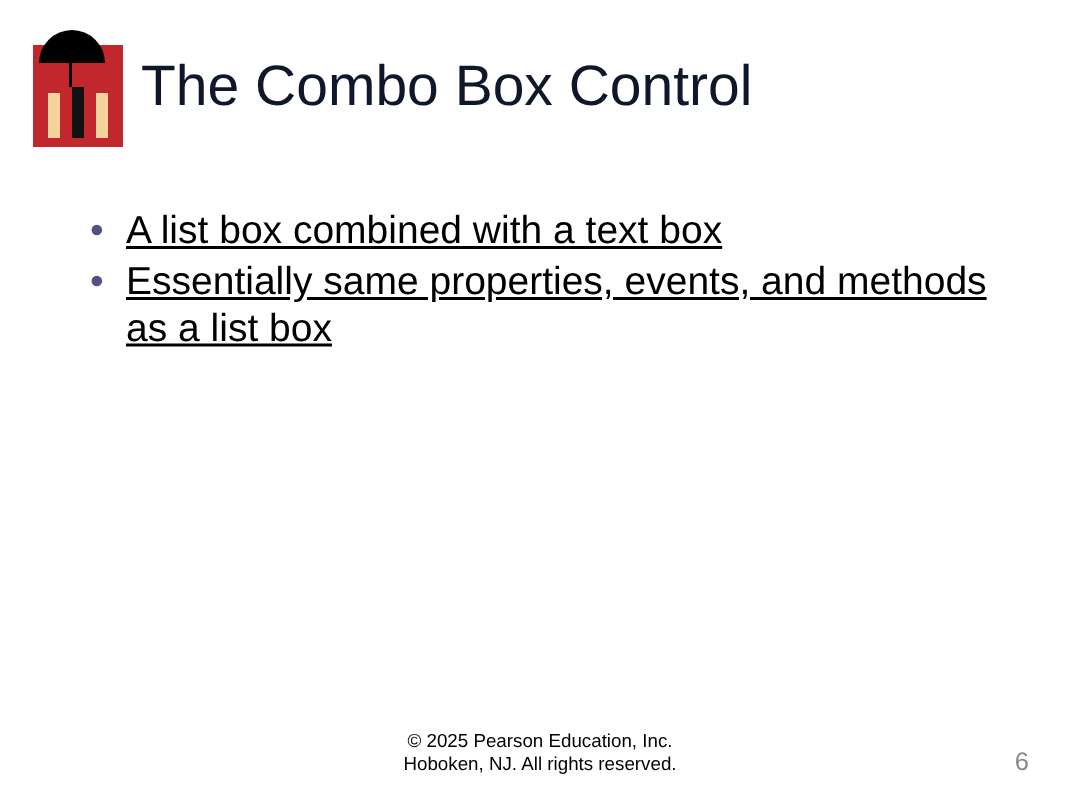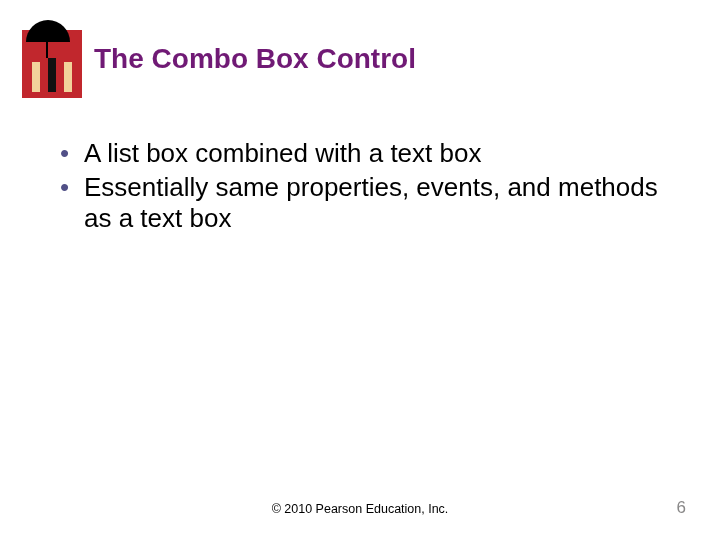--- a/index.html
+++ b/index.html
@@ -74,30 +74,31 @@
   }
   .logo-fig3 {
     position: absolute;
     bottom: 6px;
     left: 42px;
     width: 8px;
     height: 30px;
     background: #f2d39b;
   }
   .title {
-    font-size: 28px;
-    color: #701a75;
-    font-weight: bold;
+    font-size: 38px;
+    color: #0f172a;
+    font-weight: normal;
     line-height: 1.1;
   }
   .bullets {
     position: absolute;
     top: 138px;
     left: 58px;
     right: 40px;
+    text-decoration: underline;
   }
   .bullets li {
     list-style: none;
     position: relative;
     padding-left: 26px;
     font-size: 26px;
     color: #000;
     line-height: 1.22;
     margin-bottom: 2px;
   }
@@ -139,22 +140,23 @@
       <div class="logo-handle"></div>
       <div class="logo-fig1"></div>
       <div class="logo-fig2"></div>
       <div class="logo-fig3"></div>
     </div>
     <h1 class="title">The Combo Box Control</h1>
   </div>
 
   <ul class="bullets">
     <li>A list box combined with a text box</li>
-    <li>Essentially same properties, events, and methods as a text box</li>
+    <li>Essentially same properties, events, and methods as a list box</li>
   </ul>
 
   <div class="footer">
-    <div>© 2010 Pearson Education, Inc.</div>
+    <div>© 2025 Pearson Education, Inc.</div>
+    <div>Hoboken, NJ. All rights reserved.</div>
   </div>
 
   <div class="page-num">6</div>
 
 </div>
 
 </body></html>

